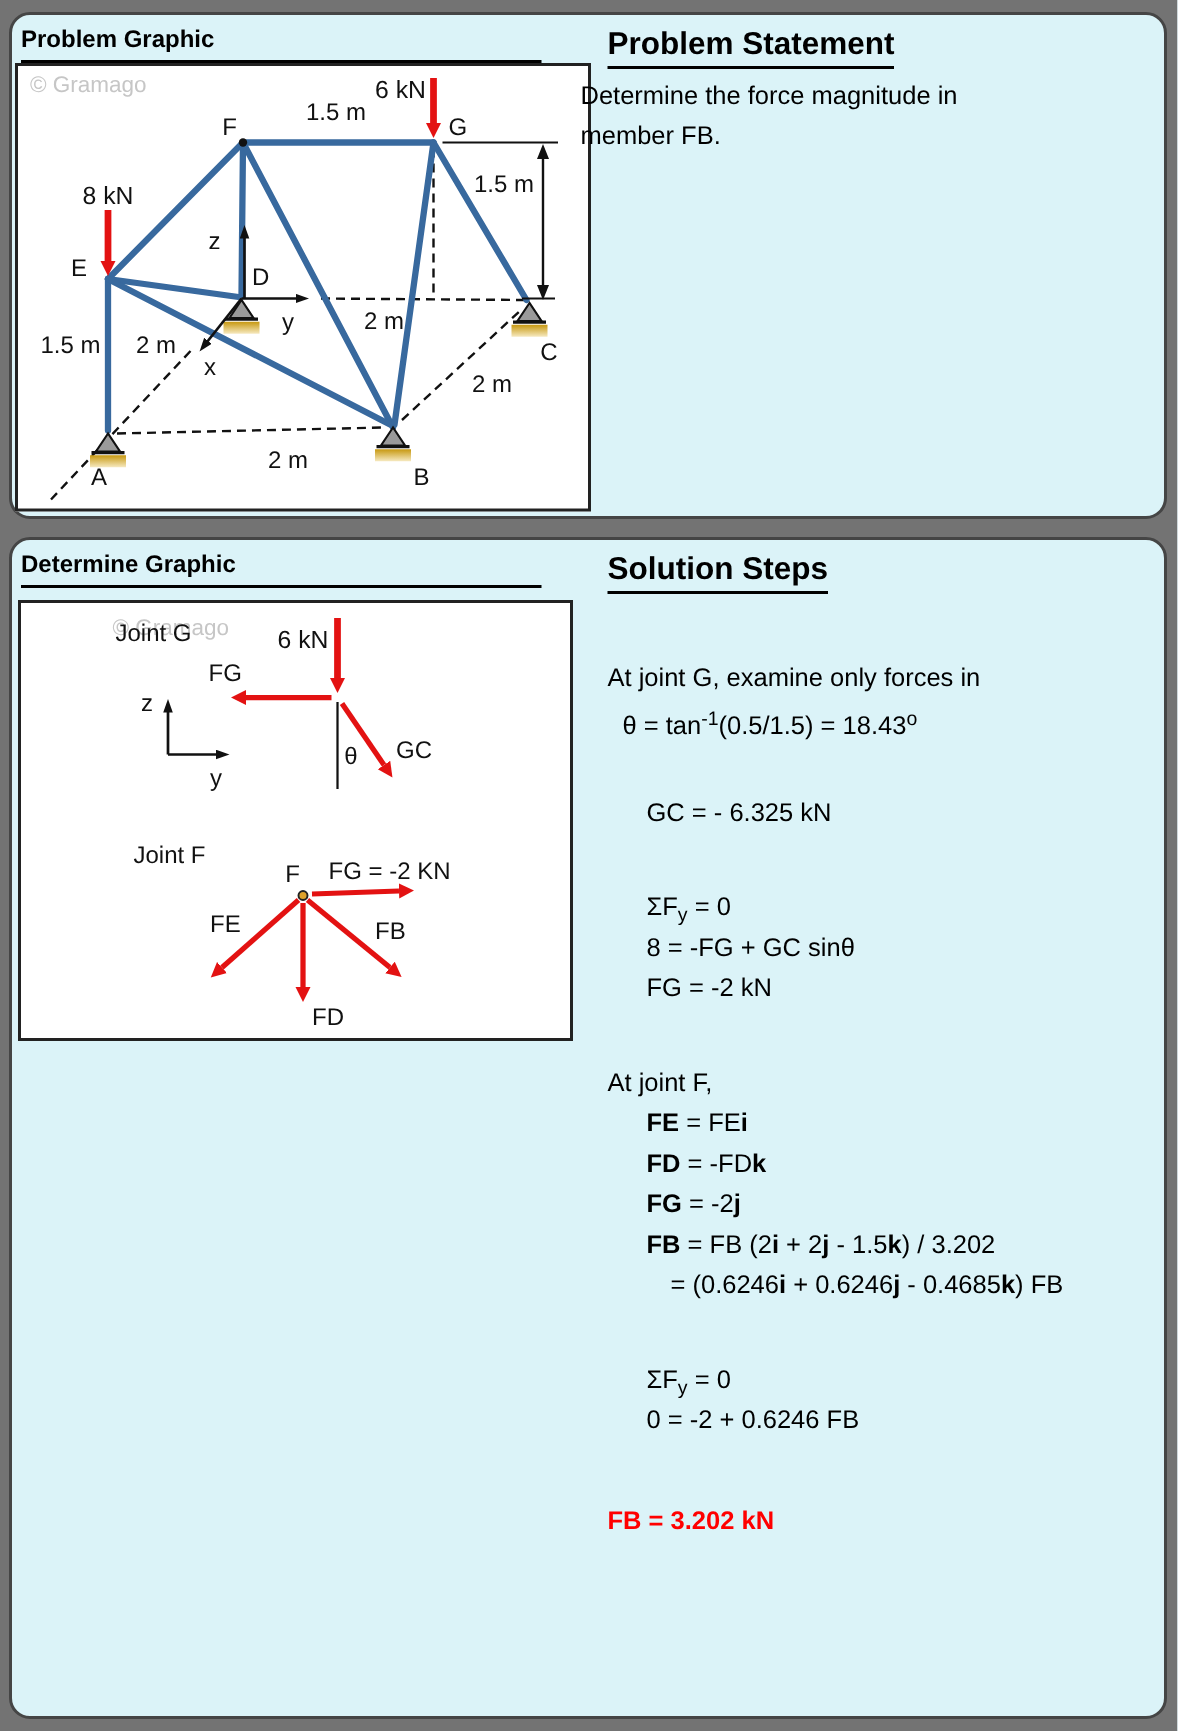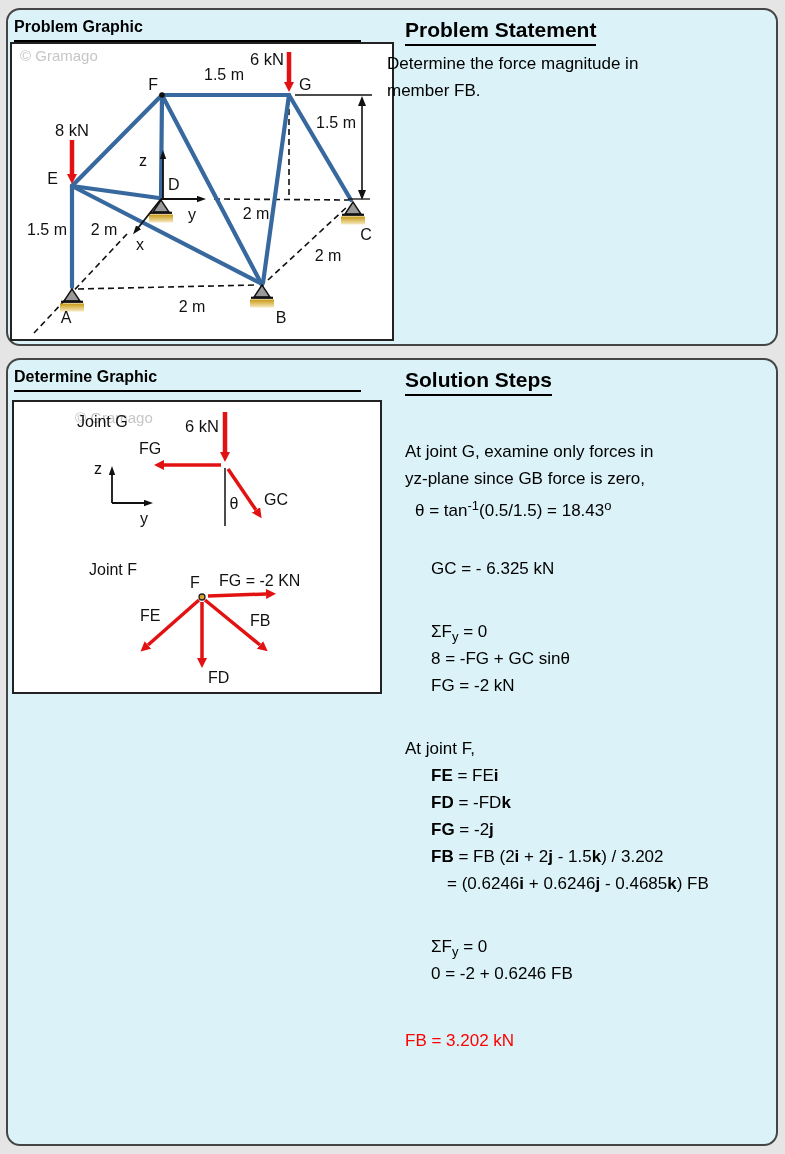--- a/index.html
+++ b/index.html
@@ -1,17 +1,17 @@
 <!DOCTYPE html>
 <html><head>
 <meta charset="utf-8">
 <style>
   html,body{margin:0;padding:0;}
   .page{
-    position:relative;width:785px;height:1154px;background:#e5e5e5;
+    position:relative;width:785px;height:1154px;background:#737373;
     font-family:"Liberation Sans",sans-serif;color:#000;overflow:hidden;
   }
   .panel{
     position:absolute;left:6px;width:772px;background:#DBF3F8;
     border:2px solid #454545;border-radius:14px;box-sizing:border-box;
   }
   .panel-top{top:8px;height:338px;}
   .panel-bottom{top:358px;height:788px;}
   .graphic-header{
     position:absolute;left:6px;top:8px;width:347px;
@@ -29,21 +29,21 @@
   .statement-body{
     position:absolute;left:379px;top:40px;width:350px;
     font-size:17px;line-height:27px;
   }
   .steps{
     position:absolute;left:397px;top:42px;width:365px;font-size:17px;
   }
   .step-line{height:27px;line-height:27px;white-space:nowrap;}
   .ind0{padding-left:0;} .ind1{padding-left:10px;}
   .ind2{padding-left:26px;} .ind3{padding-left:42px;}
-  .red{color:#FF0000;}
+  .red{color:#FF0000;font-weight:bold;}
   .b{font-weight:bold;}
   .sup{font-size:13px;vertical-align:6px;}
   .sub{font-size:13px;vertical-align:-4px;}
   svg text{font-family:"Liberation Sans",sans-serif;font-size:16px;fill:#111;}
   svg text.wm{font-size:15px;fill:#C6C6C6;}
   svg text.load{font-size:16.5px;}
 </style>
 </head>
 <body>
 
@@ -216,21 +216,20 @@
           <text x="236" y="224">FB</text>
           <text x="194" y="281">FD</text>
         </g>
       </svg>
     </div>
 
     <div class="col-title">Solution Steps</div>
     <div class="steps">
         <div style="height: 36px;"></div>
         <div class="step-line ind0"><span>At joint G, examine only forces in</span></div>
-        <div class="step-line ind0"><span>yz-plane since GB force is zero,</span></div>
         <div class="step-line ind1"><span>θ = tan</span><span class="sup">-1</span><span>(0.5/1.5) = 18.43</span><span class="sup">o</span></div>
         <div style="height: 36px;"></div>
         <div class="step-line ind2"><span>GC = - 6.325 kN</span></div>
         <div style="height: 36px;"></div>
         <div class="step-line ind2"><span>ΣF</span><span class="sub">y</span><span> = 0</span></div>
         <div class="step-line ind2"><span>8 = -FG + GC sinθ</span></div>
         <div class="step-line ind2"><span>FG = -2 kN</span></div>
         <div style="height: 36px;"></div>
         <div class="step-line ind0"><span>At joint F,</span></div>
         <div class="step-line ind2"><span class="b">FE</span><span> = FE</span><span class="b">i</span></div>

